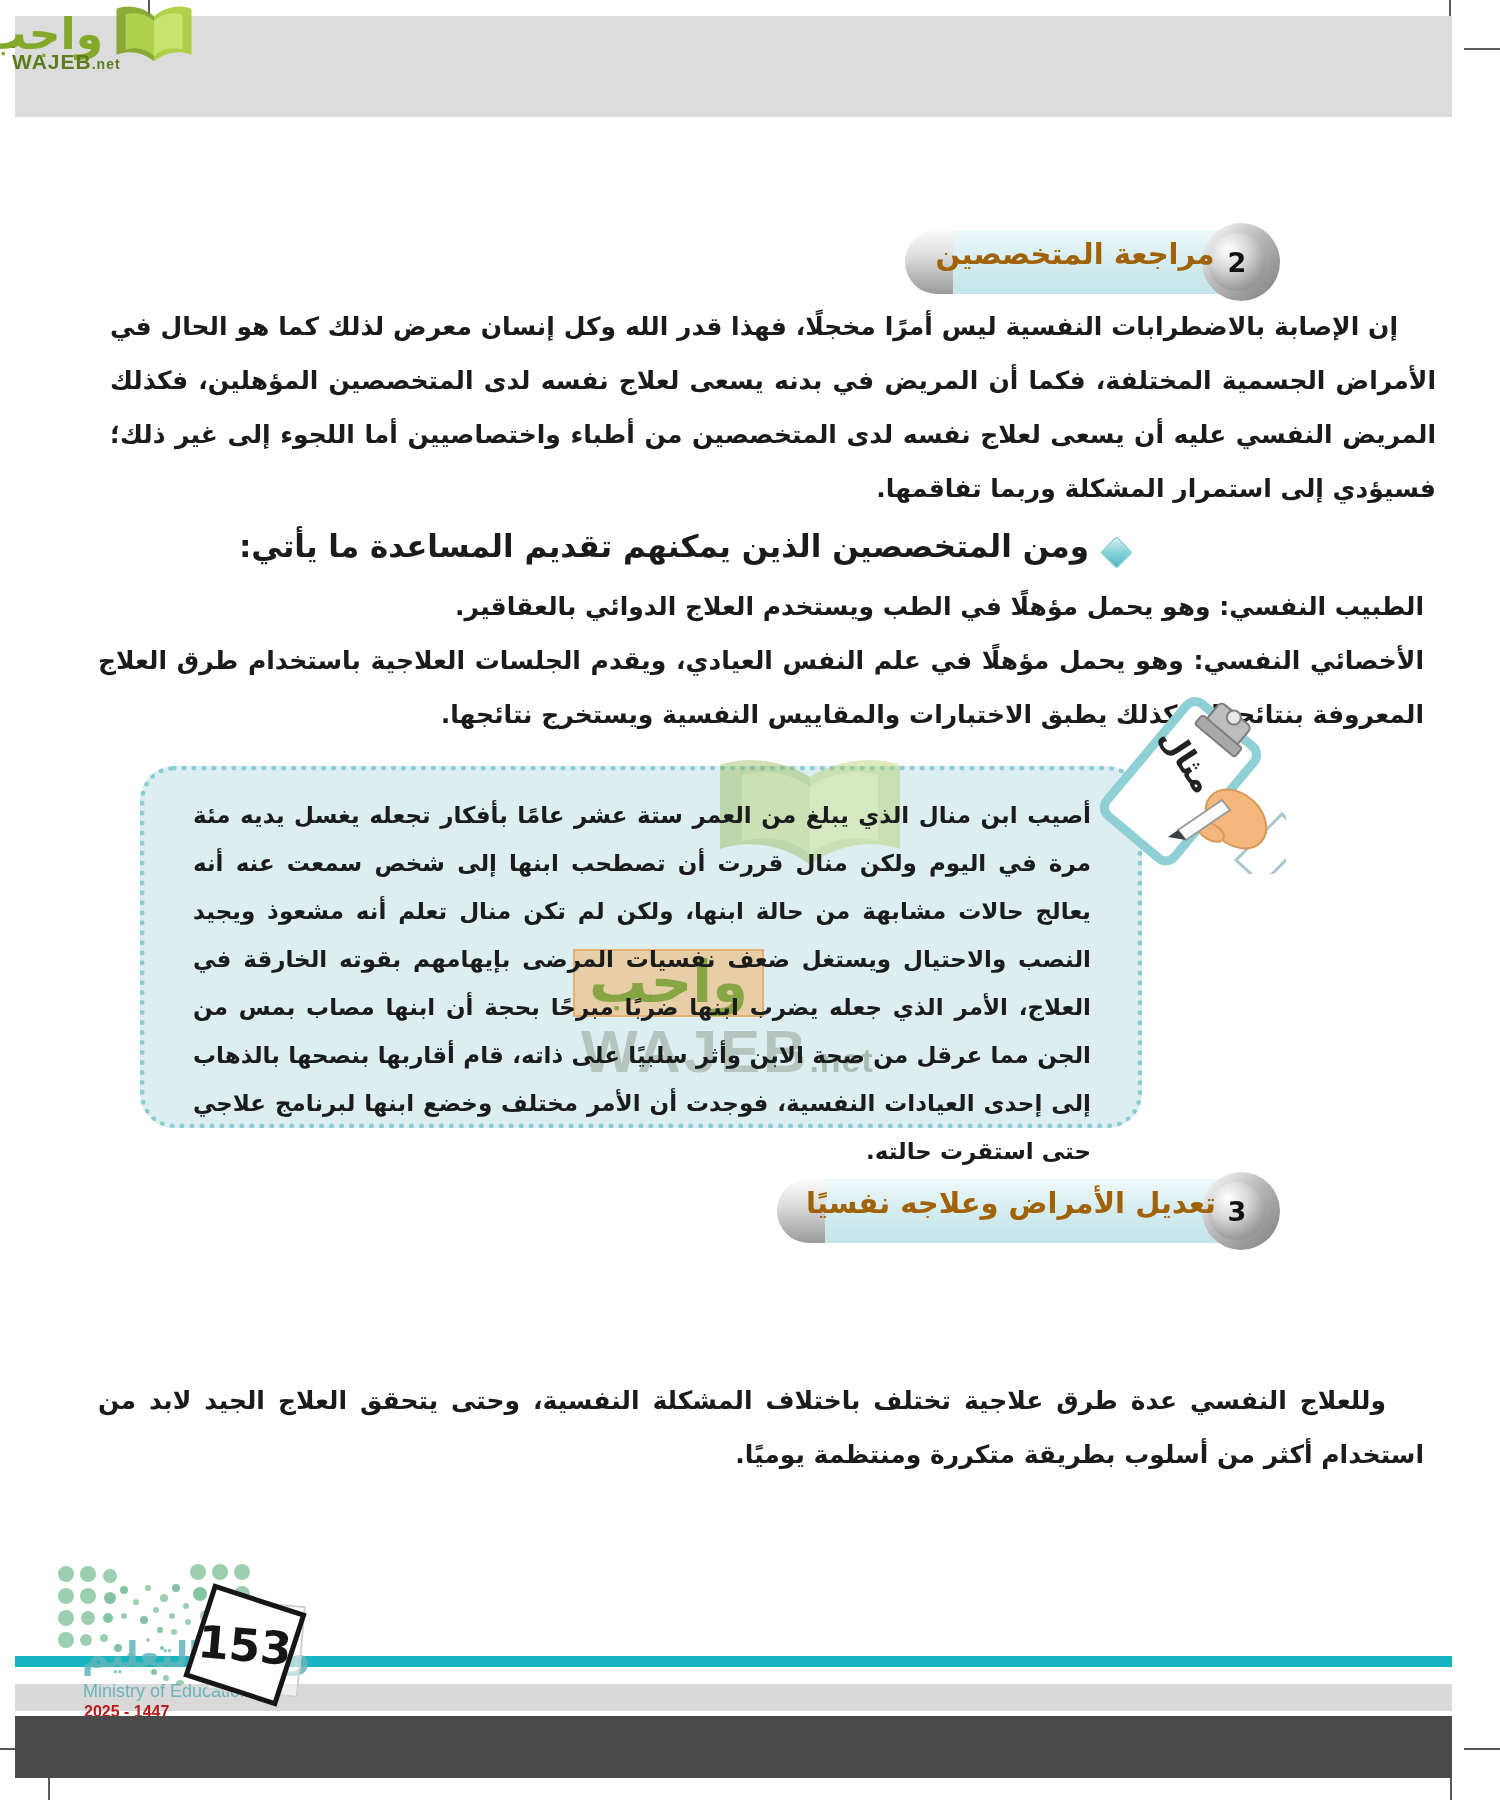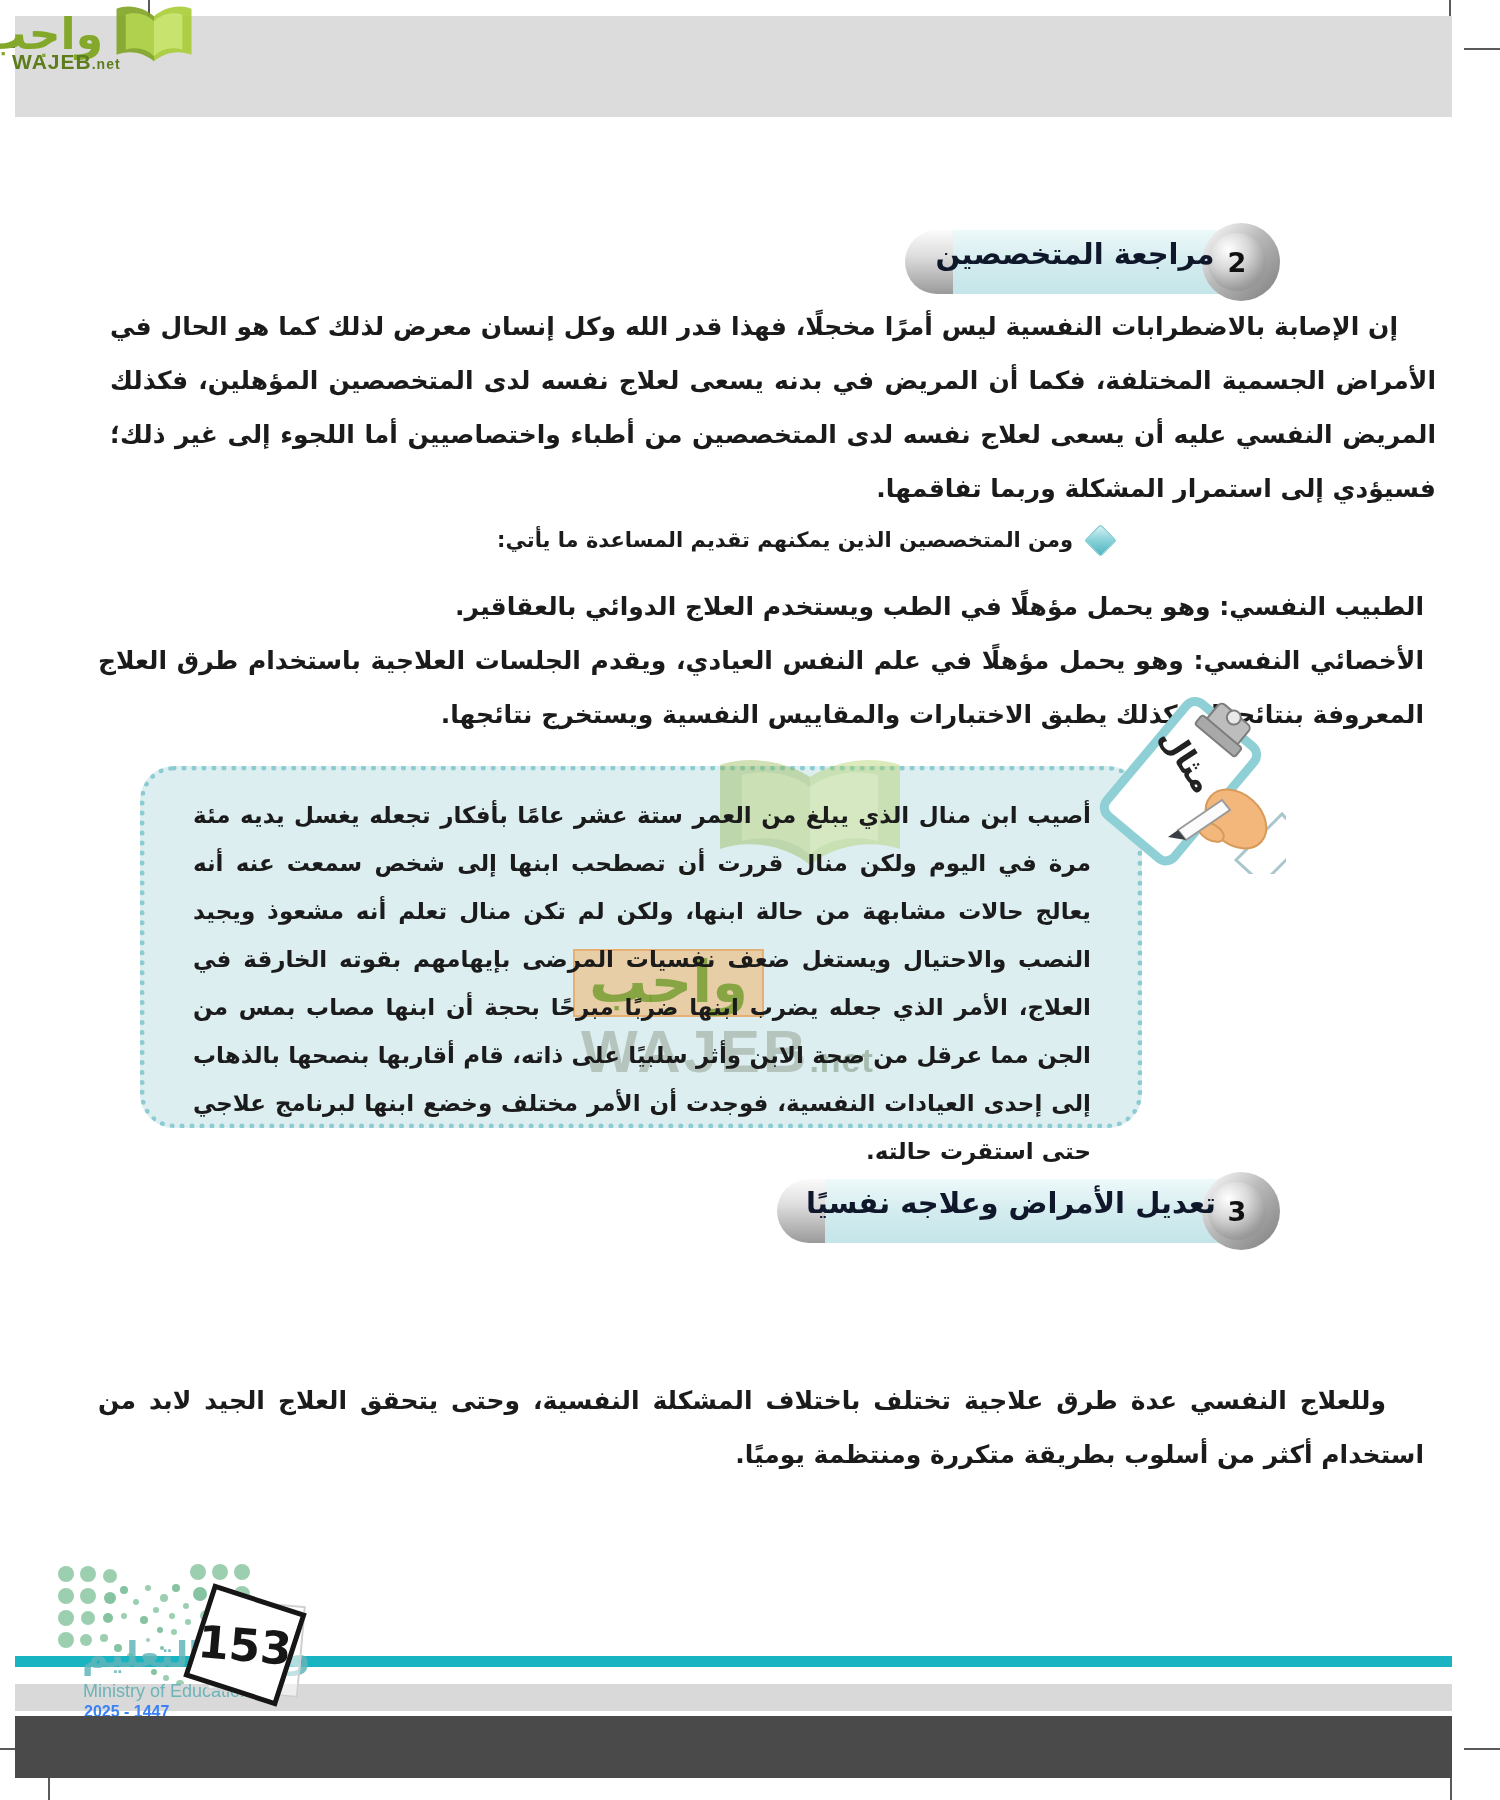--- a/index.html
+++ b/index.html
@@ -22,28 +22,28 @@
   .pill .body{position:absolute;left:46px;right:30px;top:0;height:64px;
               background:linear-gradient(180deg,#eef9fa 0%,#d2ebee 55%,#c4e5e9 100%);
               border-radius:0 22px 22px 0;}
   .pill .swoosh{position:absolute;right:0;top:-7px;width:78px;height:78px;border-radius:50%;
                 background:linear-gradient(135deg,#f2f2f2 10%,#b9b9b9 45%,#7d7d7d 100%);}
   .pill .sphere{position:absolute;right:14px;top:3px;width:58px;height:58px;border-radius:50%;
                 background:radial-gradient(circle at 35% 28%,#ffffff 0%,#d9d9d9 35%,#9e9e9e 70%,#7c7c7c 100%);
                 display:flex;align-items:center;justify-content:center;}
   .pill .num{font-size:27px;font-weight:bold;color:#111;}
   .pill .title{position:absolute;left:60px;right:95px;top:0;height:48px;display:flex;align-items:center;justify-content:center;
-               direction:rtl;font-size:29px;font-weight:bold;color:#0f172a;white-space:nowrap;}
+               direction:rtl;font-size:29px;font-weight:bold;color:#a16207;white-space:nowrap;}
   
   .para{position:absolute;left:98px;width:1326px;direction:rtl;text-align:justify;
         font-weight:bold;color:#1b1b1b;font-size:25px;line-height:54px;}
   .indent{text-indent:38px;}
   .indent-sm{text-indent:16px;}
-  .bullet-line{position:absolute;right:388px;top:528px;direction:rtl;display:flex;align-items:center;
-               font-weight:bold;color:#1b1b1b;font-size:21px;}
+  .bullet-line{position:absolute;right:372px;top:528px;direction:rtl;display:flex;align-items:flex-end;
+               font-weight:bold;color:#1b1b1b;font-size:31px;}
   .diamond{width:21px;height:21px;transform:rotate(45deg);margin-left:16px;flex:0 0 auto;
            background:linear-gradient(135deg,#d8f2f4 0%,#8ed4db 45%,#4fb5c0 100%);
            border:1px solid #6cc2ca;border-radius:3px;}
   
   .example-box{position:absolute;left:140px;top:766px;width:992px;height:352px;
                background:#ddeef1;border:5px dotted #8bccd3;border-radius:34px;}
   .example-text{position:absolute;left:40px;right:46px;top:20px;direction:rtl;text-align:justify;
                 font-weight:bold;color:#1b1b1b;font-size:23px;line-height:48px;z-index:2;margin-left:8px;}
   
   .wm-book{position:absolute;left:540px;top:-14px;opacity:.5;z-index:1;}
@@ -55,21 +55,21 @@
   
   .clipboard{position:absolute;left:1086px;top:684px;width:200px;height:190px;z-index:3;}
   .example-label{position:absolute;left:1152px;top:742px;z-index:4;transform:rotate(57deg);
                  font-size:31px;font-weight:bold;color:#222;direction:rtl;}
   
   .moe-dots{position:absolute;left:52px;top:1560px;}
   .ministry-ar{position:absolute;left:82px;top:1634px;z-index:2;font-size:36px;font-weight:bold;
                color:rgba(96,181,186,.85);direction:rtl;}
   .ministry-en{position:absolute;left:83px;top:1681px;z-index:2;font-size:18px;color:#6cb4b8;
                font-family:"Liberation Sans",sans-serif;}
-  .year{position:absolute;left:84px;top:1703px;z-index:2;font-size:16px;font-weight:bold;color:#3b82f6;
+  .year{position:absolute;left:84px;top:1703px;z-index:2;font-size:16px;font-weight:bold;color:#b91c1c;
         font-family:"Liberation Sans",sans-serif;}
   .bar-teal{position:absolute;left:15px;top:1656px;width:1437px;height:11px;background:#18b4c2;z-index:1;}
   .bar-lightgray{position:absolute;left:15px;top:1684px;width:1437px;height:27px;background:#d9d9d9;z-index:1;}
   .bar-dark{position:absolute;left:15px;top:1716px;width:1437px;height:62px;background:#4a4a4a;z-index:3;}
   .page-badge{position:absolute;left:196px;top:1594px;width:104px;height:104px;z-index:4;}
   .page-badge .ghost{position:absolute;left:14px;top:8px;width:88px;height:88px;border:2px solid #cfcfcf;
                      background:rgba(255,255,255,.55);transform:rotate(5deg);}
   .page-badge .square{position:absolute;left:0;top:2px;width:88px;height:88px;background:#ffffff;
                       border:5px solid #161616;transform:rotate(18deg);
                       display:flex;align-items:center;justify-content:center;}

